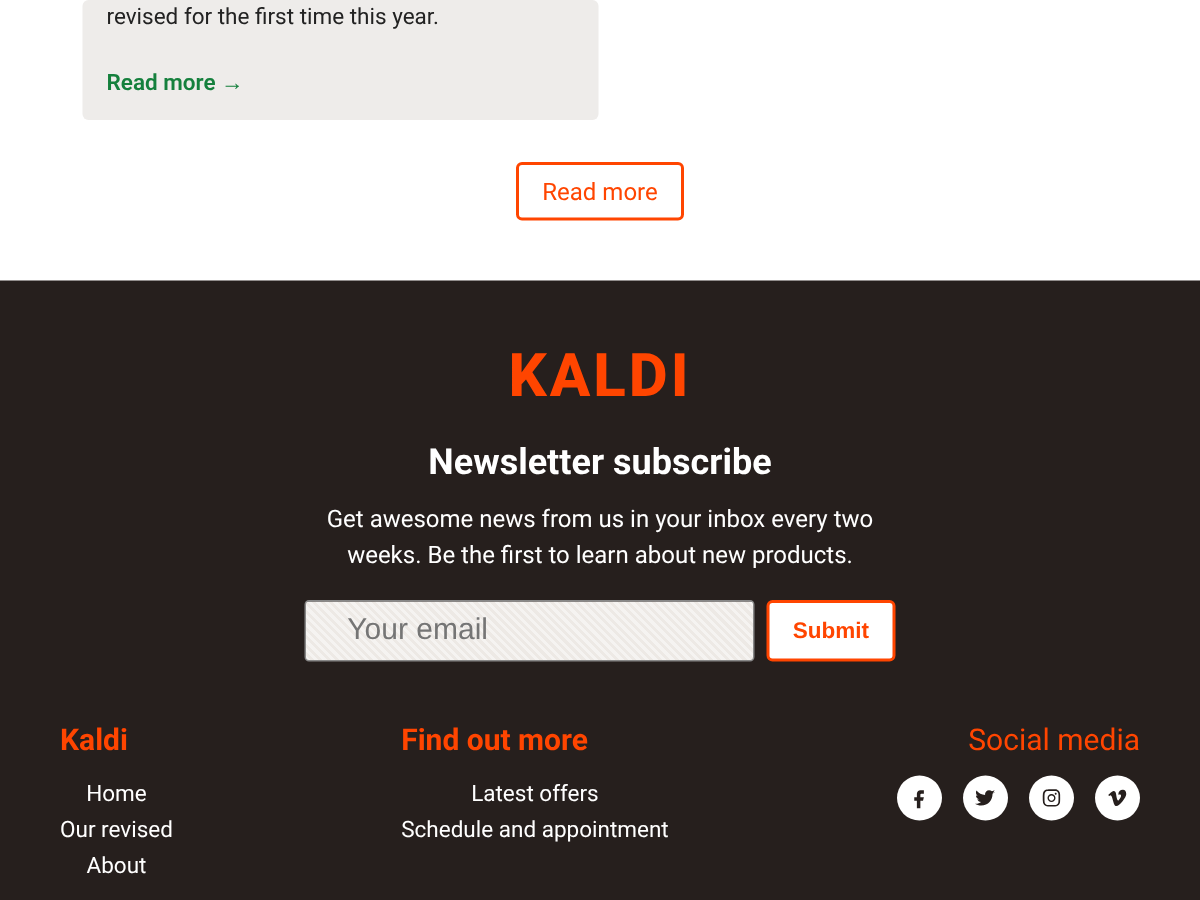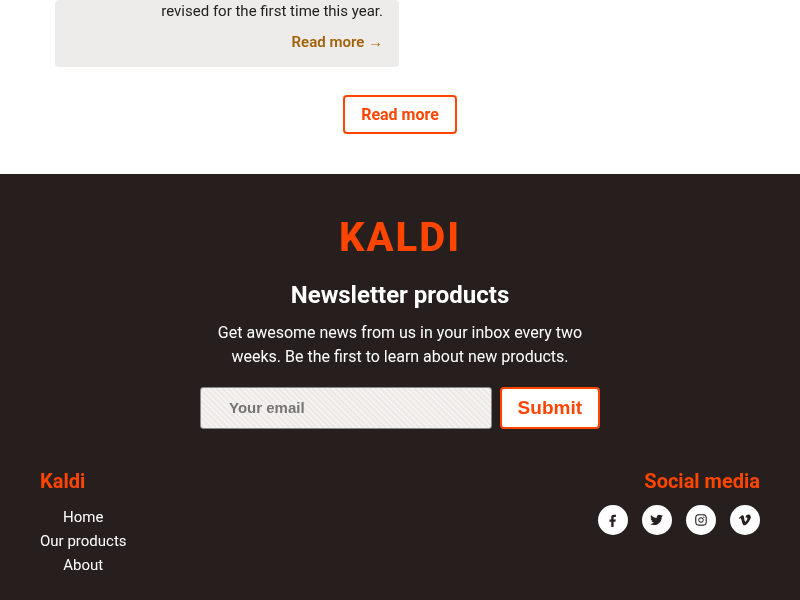--- a/index.html
+++ b/index.html
@@ -8,46 +8,45 @@
 .article-section {
   background: #fff;
   padding: 0 40px 40px;
 }
 .article-card {
   background: #eeecea;
   border-radius: 4px;
   padding: 0 16px 16px;
   width: 344px;
   margin-left: 15px;
-  text-align: right;
 }
 .article-excerpt {
   color: #222;
   font-size: 15px;
   line-height: 1.5;
 }
 .read-more-link {
   display: inline-block;
-  margin-top: 10px;
+  margin-top: 23px;
   font-weight: 600;
-  color: #a16207;
+  color: #15803d;
   text-decoration: none;
   font-size: 15px;
 }
 .read-more-btn-wrap {
   text-align: center;
   margin-top: 28px;
 }
 .read-more-btn {
   display: inline-block;
   border: 2px solid #ff4500;
   color: #ff4500;
   background: #fff;
   padding: 8px 16px;
-  font-weight: 700;
+  font-weight: 400;
   font-size: 16px;
   border-radius: 4px;
   text-decoration: none;
   cursor: pointer;
 }
 
 .footer {
   background: #261f1d;
   color: #fff;
   padding: 40px;
@@ -78,32 +77,31 @@
   display: flex;
   gap: 8px;
   justify-content: center;
 }
 .email-input {
   flex: 1;
   max-width: 300px;
   padding: 8px 28px;
   border: 1px solid #888;
   border-radius: 3px;
-  font-size: 15px;
+  font-size: 20px;
   background: repeating-linear-gradient(45deg, #f5f3f1, #f5f3f1 2px, #ede9e5 2px, #ede9e5 4px);
-  font-weight: bold;
 }
 .submit-btn {
   border: 2px solid #ff4500;
   background: #fff;
   color: #ff4500;
   font-weight: 700;
   padding: 8px 16px;
   border-radius: 4px;
-  font-size: 19px;
+  font-size: 15px;
   cursor: pointer;
 }
 
 .footer-cols {
   display: flex;
   justify-content: space-between;
   margin-top: 40px;
   gap: 40px;
 }
 .footer-col-title {
@@ -118,21 +116,21 @@
   font-size: 15px;
   padding: 3px 0;
   cursor: pointer;
 }
 .social-wrap {
   text-align: right;
 }
 .social-title {
   color: #ff4500;
   font-size: 20px;
-  font-weight: 700;
+  font-weight: 400;
   margin-bottom: 12px;
 }
 .social-icons {
   display: flex;
   gap: 14px;
   justify-content: flex-start;
 }
 .social-icon {
   width: 30px;
   height: 30px;
@@ -155,39 +153,44 @@
   </div>
   <div class="read-more-btn-wrap">
     <a href="#" class="read-more-btn">Read more</a>
   </div>
 </div>
 
 <footer class="footer">
   <div class="brand-logo">KALDI</div>
 
   <div class="newsletter">
-    <h2 class="newsletter-title">Newsletter products</h2>
+    <h2 class="newsletter-title">Newsletter subscribe</h2>
     <p class="newsletter-desc">Get awesome news from us in your inbox every two weeks. Be the first to learn about new products.</p>
     <div class="newsletter-form">
       <input type="email" class="email-input" placeholder="Your email" style="">
       <button class="submit-btn">Submit</button>
     </div>
   </div>
 
   <div class="footer-cols">
     <div class="footer-col">
       <h3 class="footer-col-title">Kaldi</h3>
       <ul>
         <li>Home</li>
-        <li>Our products</li>
+        <li>Our revised</li>
         <li>About</li>
 
       </ul>
     </div>
     <div class="footer-col">
+      <h3 class="footer-col-title">Find out more</h3>
+      <ul>
+        <li>Latest offers</li>
+        <li>Schedule and appointment</li>
+      </ul>
     </div>
     <div class="social-wrap">
       <h3 class="social-title">Social media</h3>
       <div class="social-icons">
         <a class="social-icon">
             <svg viewBox="0 0 24 24">
               <path d="M13 3h4v4h-3c-.6 0-1 .4-1 1v3h4l-1 4h-3v9h-4v-9H6v-4h3V7c0-2.2 1.8-4 4-4z"></path>
             </svg>
           </a>
         <a class="social-icon">

